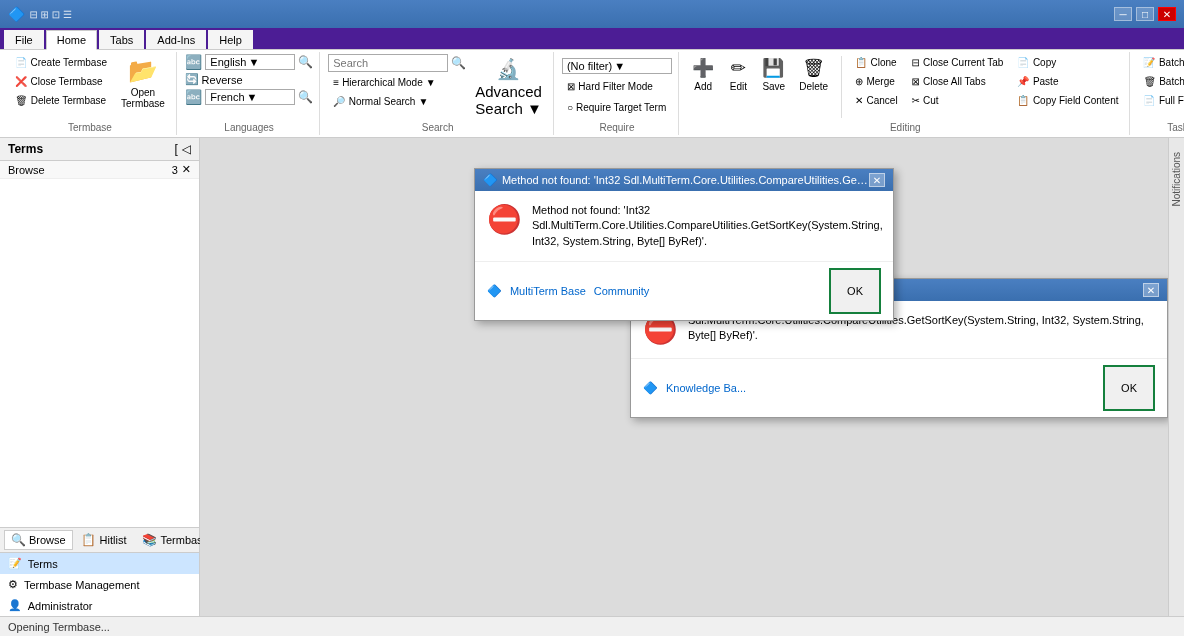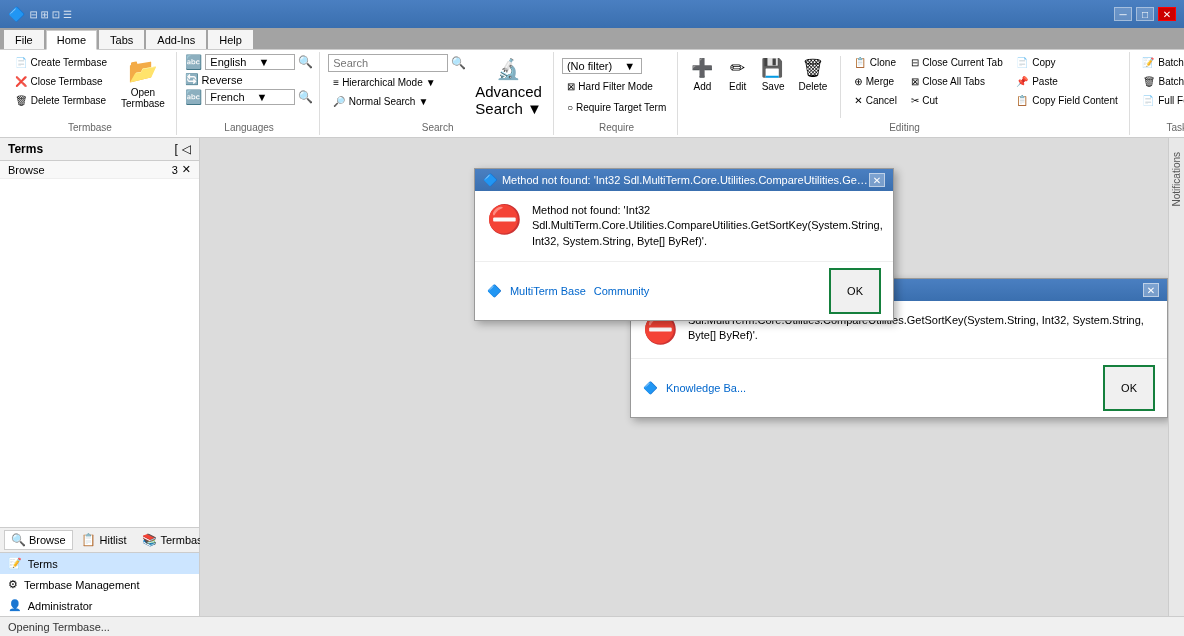--- a/index.html
+++ b/index.html
@@ -15,21 +15,21 @@
       padding: 0 8px;
       color: white;
     }
     .title-bar-left { display: flex; align-items: center; gap: 4px; }
     .title-bar-title { font-size: 12px; flex: 1; text-align: center; }
     .title-bar-controls { display: flex; gap: 4px; }
     .title-bar-btn { background: rgba(255,255,255,0.2); border: 1px solid rgba(255,255,255,0.4); color: white; width: 18px; height: 14px; font-size: 10px; cursor: pointer; display: flex; align-items: center; justify-content: center; }
 
     
     .ribbon-tabs {
-      background: #a3a3a3;
+      background: #4c1d95;
       border-bottom: 1px solid #ccc;
       display: flex;
       align-items: flex-end;
       padding-left: 4px;
       height: 22px;
     }
     .ribbon-tab {
       padding: 3px 10px;
       font-size: 11px;
       cursor: pointer;
@@ -106,21 +106,21 @@
 
     
     .ribbon-dropdown {
       display: flex;
       align-items: center;
       border: 1px solid #aaa;
       background: white;
       padding: 1px 4px;
       font-size: 11px;
       cursor: pointer;
-      gap: 12px;
+      gap: 2px;
     }
 
     
     .ribbon-search {
       border: 1px solid #aaa;
       padding: 2px 4px;
       font-size: 11px;
       width: 120px;
     }
 
@@ -439,21 +439,21 @@
         <span style="font-size:20px;">🔬</span>
         <span style="font-size:15px;">Advanced<br>Search ▼</span>
       </div>
     </div>
     <div class="ribbon-group-label">Search</div>
   </div>
 
   <div class="ribbon-group">
     <div class="ribbon-group-content">
       <div class="ribbon-col" style="justify-content:flex-start; gap:4px; padding-top:4px;">
-        <div class="ribbon-dropdown" style="width:80px;">
+        <div class="ribbon-dropdown" style="width:110px;">
           <span>(No filter)</span>
           <span>▼</span>
         </div>
         <div class="ribbon-btn-small">
           <span>⊠</span>
           <span>Hard Filter Mode</span>
         </div>
         <div class="ribbon-btn-small">
           <span>○</span>
           <span>Require Target Term</span>

